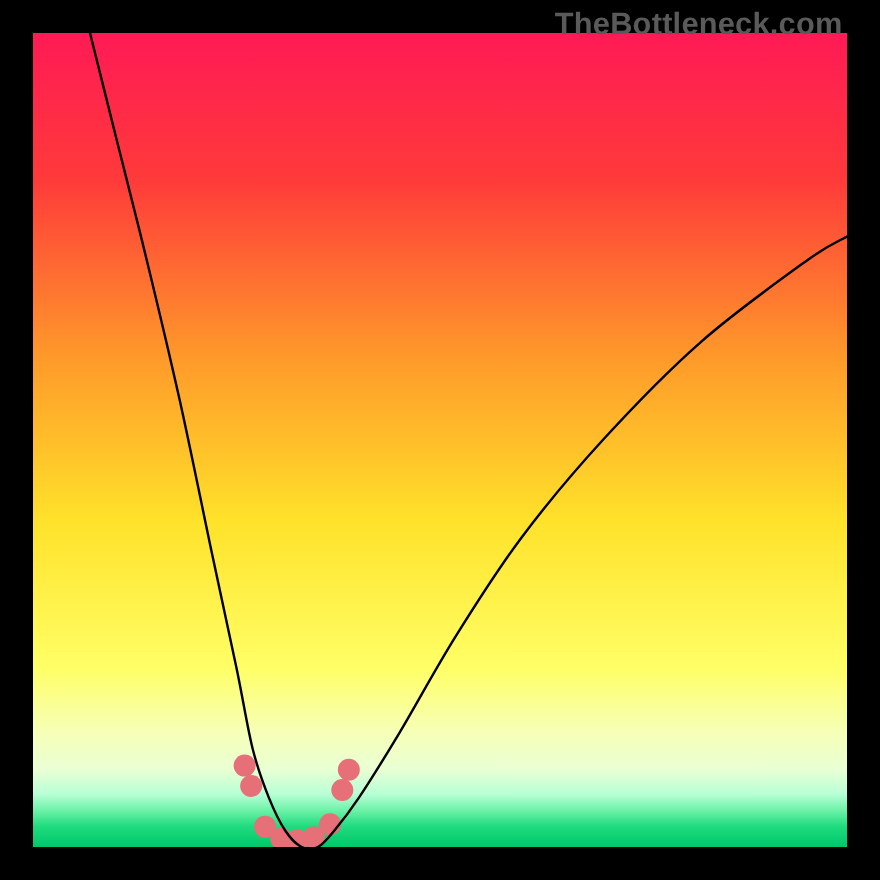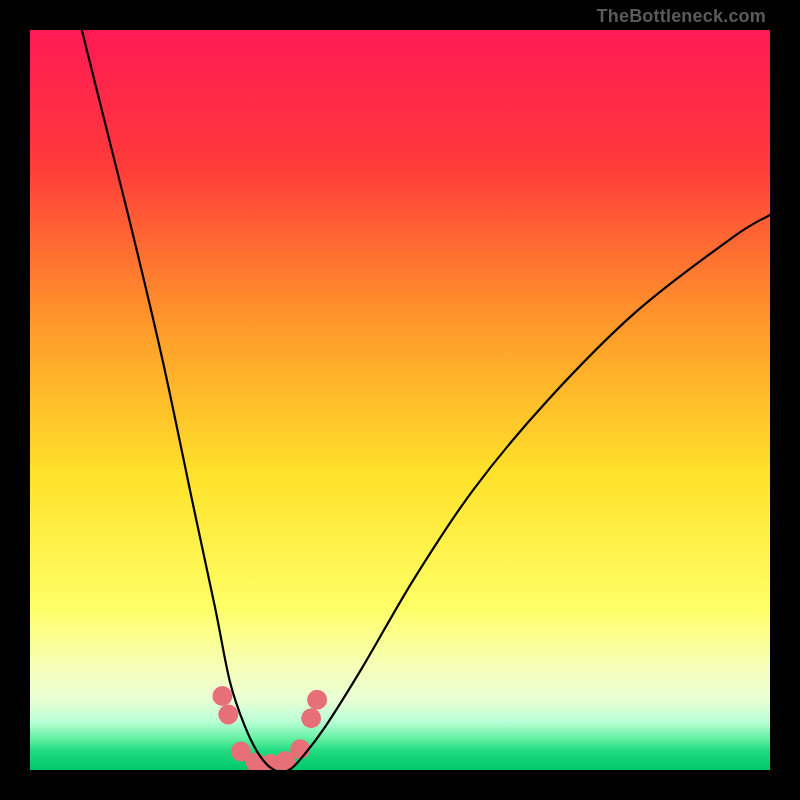--- a/index.html
+++ b/index.html
@@ -31,21 +31,21 @@
     left: 0;
     top: 0;
     width: 740px;
     height: 740px;
   }
   .watermark {
     position: absolute;
     top: 6px;
     right: 34px;
     font-family: Arial, Helvetica, sans-serif;
-    font-size: 18px;
+    font-size: 28px;
     font-weight: 600;
     color: #5a5a5a;
     letter-spacing: 0.2px;
     user-select: none;
   }
   svg.curve {
     position: absolute;
     left: 0;
     top: 0;
     width: 740px;

